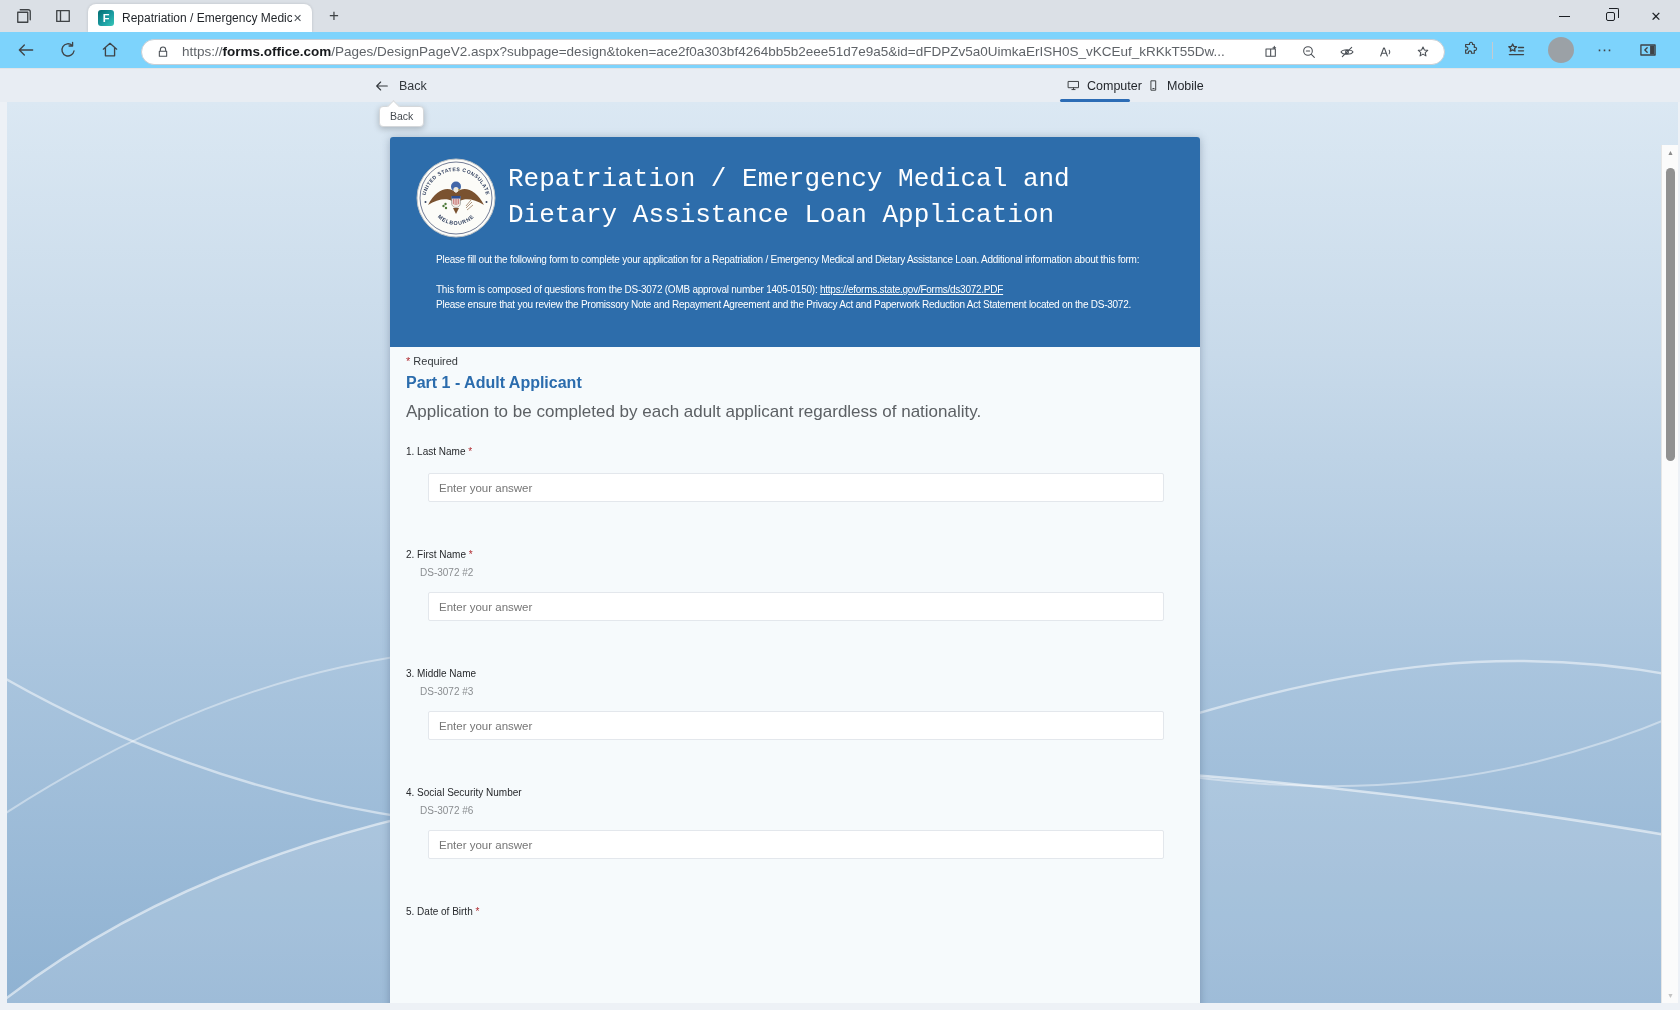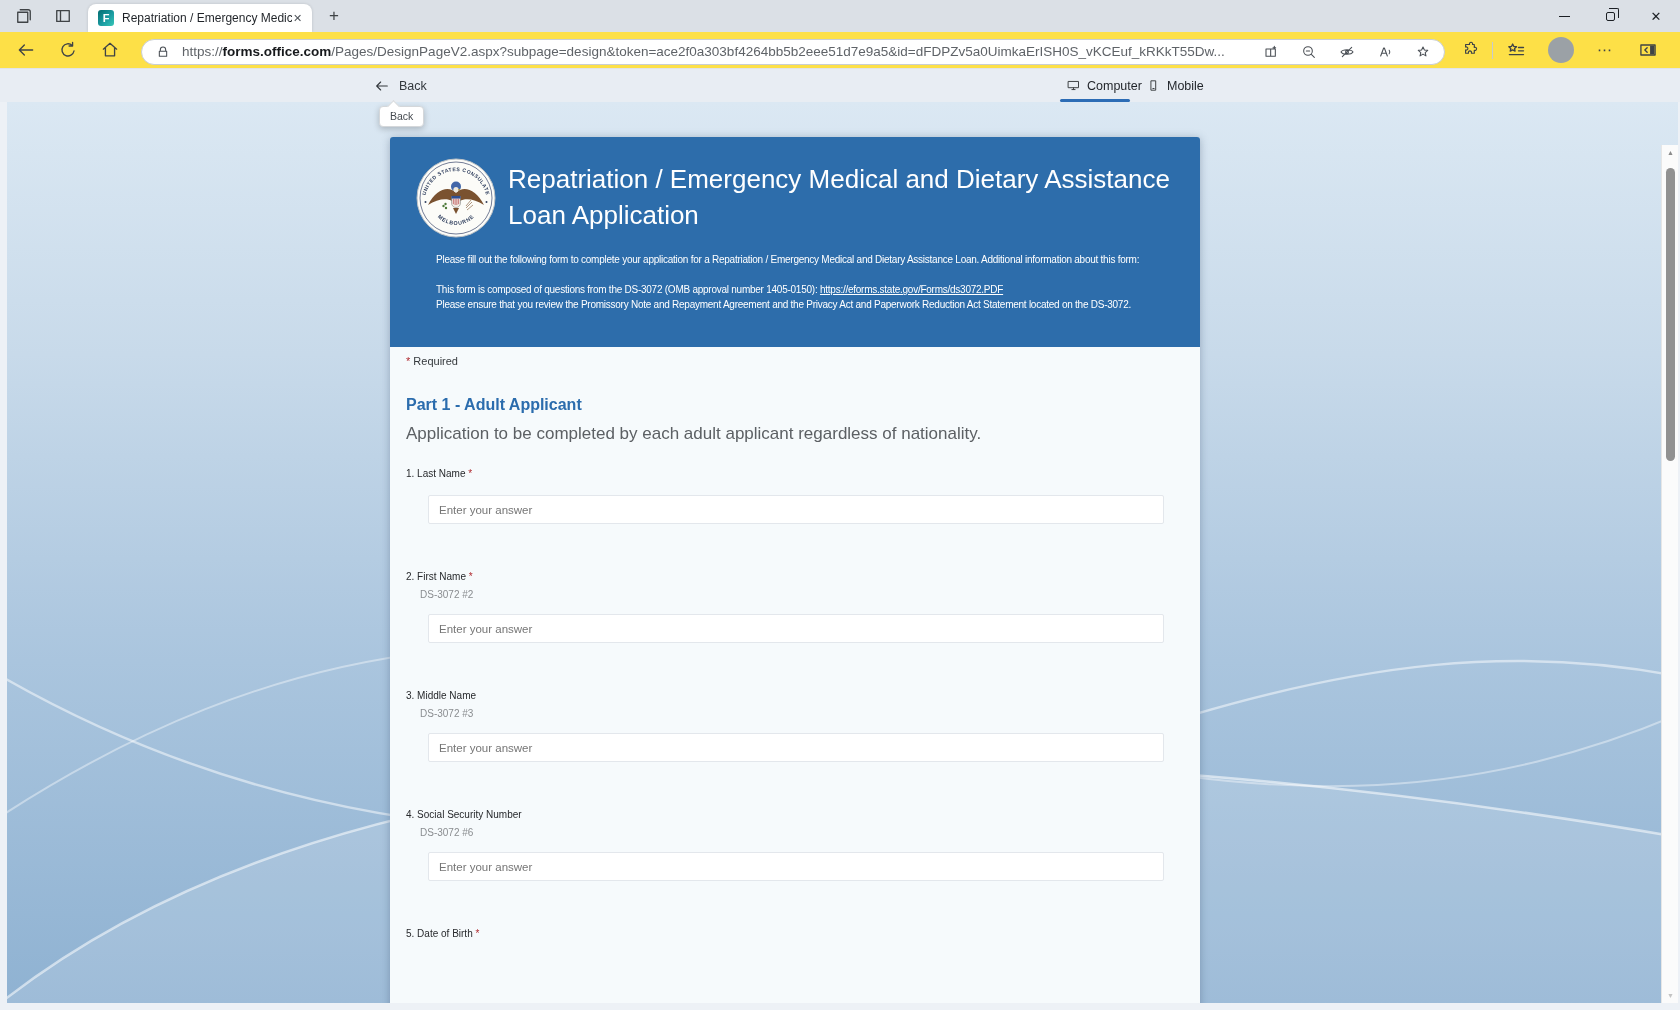--- a/index.html
+++ b/index.html
@@ -22,21 +22,21 @@
        font-size:11px;color:#4f545a;border-radius:4px;}
   .newtab{left:325px;top:7px;width:18px;height:18px;font-size:17px;line-height:18px;text-align:center;color:#3f4346;}
   .winbtn{top:0;width:46px;height:32px;display:flex;align-items:center;justify-content:center;}
   .min-glyph{width:11px;border-top:1.4px solid #1b1f24;display:block;}
   .restore-glyph{width:9px;height:9px;border:1.3px solid #1b1f24;border-radius:2px;position:relative;display:block;}
   .restore-glyph::before{content:"";position:absolute;top:-4.2px;left:2.6px;width:8.5px;height:8.5px;
        border-top:1.3px solid #1b1f24;border-right:1.3px solid #1b1f24;border-radius:0 2px 0 0;}
   .close-glyph{font-size:13px;color:#1b1f24;}
 
   
-  .toolbar{left:0;top:32px;width:1680px;height:37px;background:#fde047;border-bottom:1px solid #e1e4e8;}
+  .toolbar{left:0;top:32px;width:1680px;height:37px;background:#7dd3fc;border-bottom:1px solid #e1e4e8;}
   .nav-icon{top:8px;width:20px;height:20px;color:#3f4346;}
   .pill{left:141px;top:7px;width:1304px;height:26px;background:#fff;border:1px solid #c9ced4;border-radius:13px;}
   .pill-lock{left:13px;top:4px;width:16px;height:16px;color:#4a4f55;}
   .url{left:40px;top:0;width:1070px;height:24px;line-height:24px;font-size:13.5px;color:#5f6368;
        white-space:nowrap;overflow:hidden;}
   .url b{color:#17191c;font-weight:bold;}
   .pill-icon{top:4px;width:16px;height:16px;color:#4a4f55;}
   .bar-right-icon{top:8px;width:20px;height:20px;color:#3f4346;}
   .bar-divider{left:1492px;top:10px;width:1px;height:17px;background:#c6cacf;}
   .avatar{left:1548px;top:5px;width:26px;height:26px;border-radius:50%;background:#9ba1a6;}
@@ -61,28 +61,28 @@
   
   .page{left:7px;top:102px;width:1671px;height:901px;overflow:hidden;
         background:linear-gradient(180deg,#dbe8f3 0%,#c8daea 28%,#aac5de 62%,#8fb2d2 100%);}
   .waves{left:0;top:0;width:1671px;height:901px;}
 
   
   .card{left:383px;top:35px;width:810px;height:1100px;box-shadow:0 1px 8px rgba(50,70,100,.35);
         border-radius:3px 3px 0 0;}
   .card-header{left:0;top:0;width:810px;height:210px;background:#2d6dab;border-radius:3px 3px 0 0;}
   .seal{left:26px;top:21px;width:80px;height:80px;}
-  .form-title{left:118px;top:24px;width:668px;font-size:26px;line-height:36px;color:#fff;font-weight:400;}
+  .form-title{left:118px;top:24px;width:668px;font-size:26px;line-height:36px;color:#fff;font-weight:400;font-family:Liberation Mono, monospace;}
   .hdr-line{left:26px;width:776px;white-space:nowrap;overflow:hidden;color:#fff;
         font-size:10px;letter-spacing:-0.25px;padding-left:20px;}
   .hdr-link{text-decoration:underline;color:#fff;}
   .card-body{left:0;top:210px;width:810px;height:890px;background:#f6fafc;padding:8px 0 0 16px;}
   .required-note{font-size:11px;color:#35393d;}
   .qstar,.req-star{color:#b02b30;}
-  .section-title{margin-top:28px;font-size:16px;font-weight:bold;color:#2b6cad;line-height:20px;}
+  .section-title{margin-top:6px;font-size:16px;font-weight:bold;color:#2b6cad;line-height:20px;}
   .section-sub{margin-top:12px;font-size:17px;color:#5c6064;line-height:13px;}
   .qlist{margin-top:26px;}
   .qblock{margin-bottom:45px;}
   .qlabel{font-size:10px;line-height:16px;color:#27292c;}
   .qsub{margin-top:4px;margin-left:14px;font-size:10px;line-height:12px;color:#8a8d90;}
   .qinput{display:block;margin-top:13px;margin-left:22px;width:736px;height:29px;background:#fff;
         border:1px solid #e3e7ec;border-radius:2px;padding:0 10px;font-size:11.5px;
         font-family:"Liberation Sans",sans-serif;color:#333;}
   .qinput::placeholder{color:#767676;opacity:1;}
 

